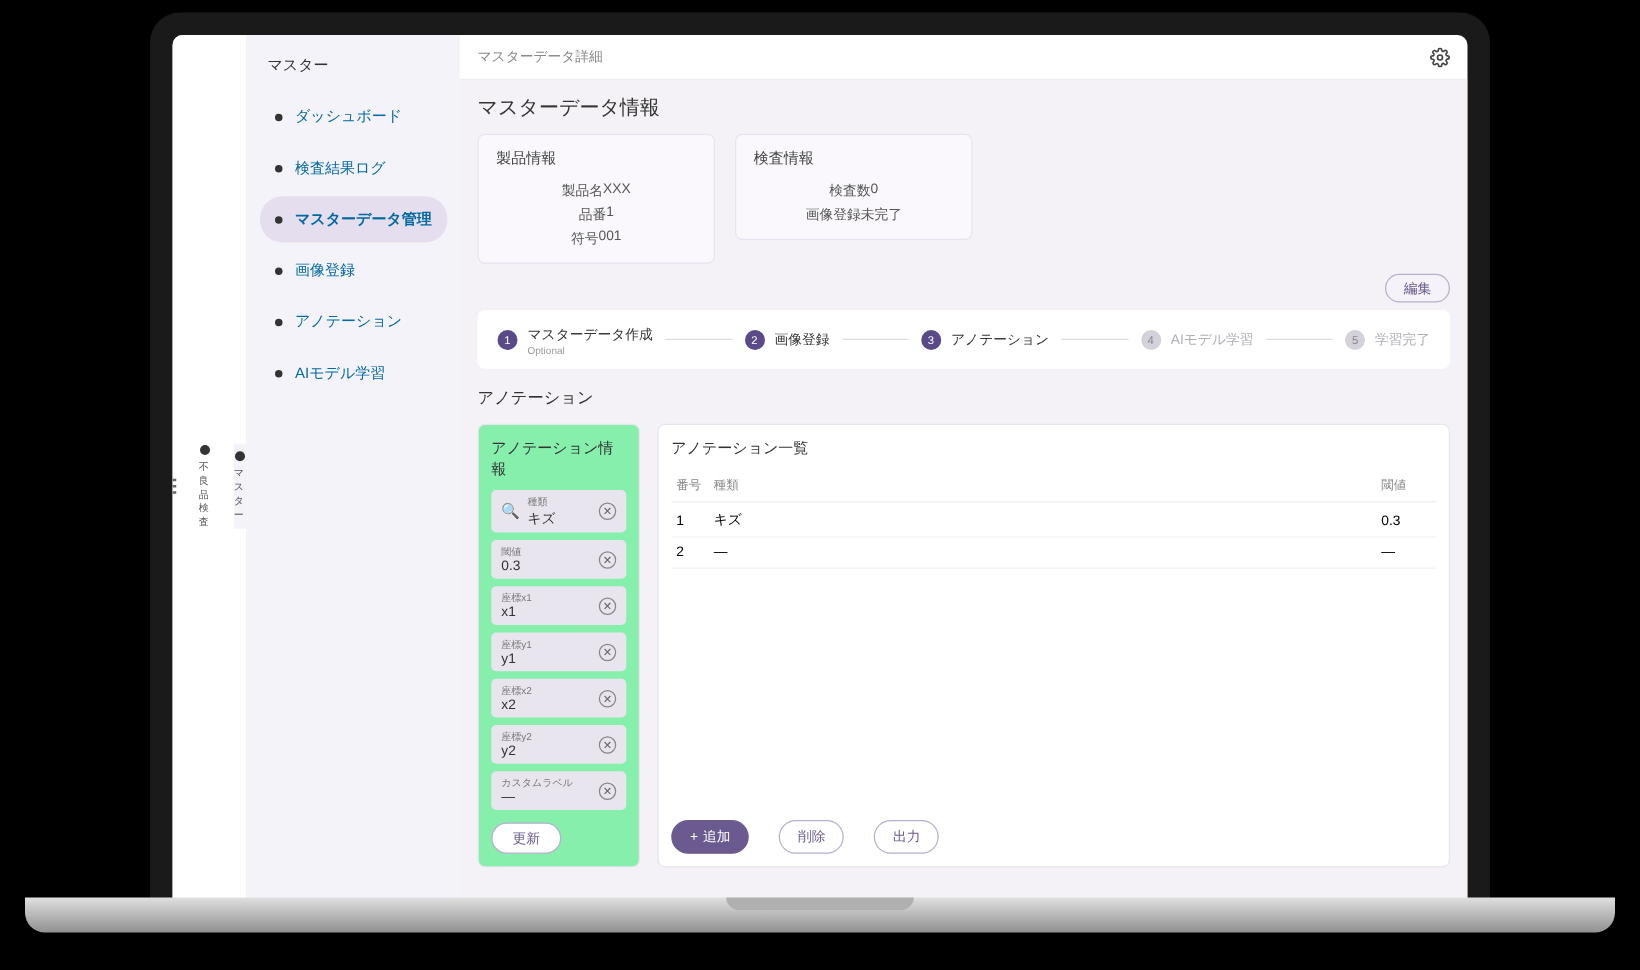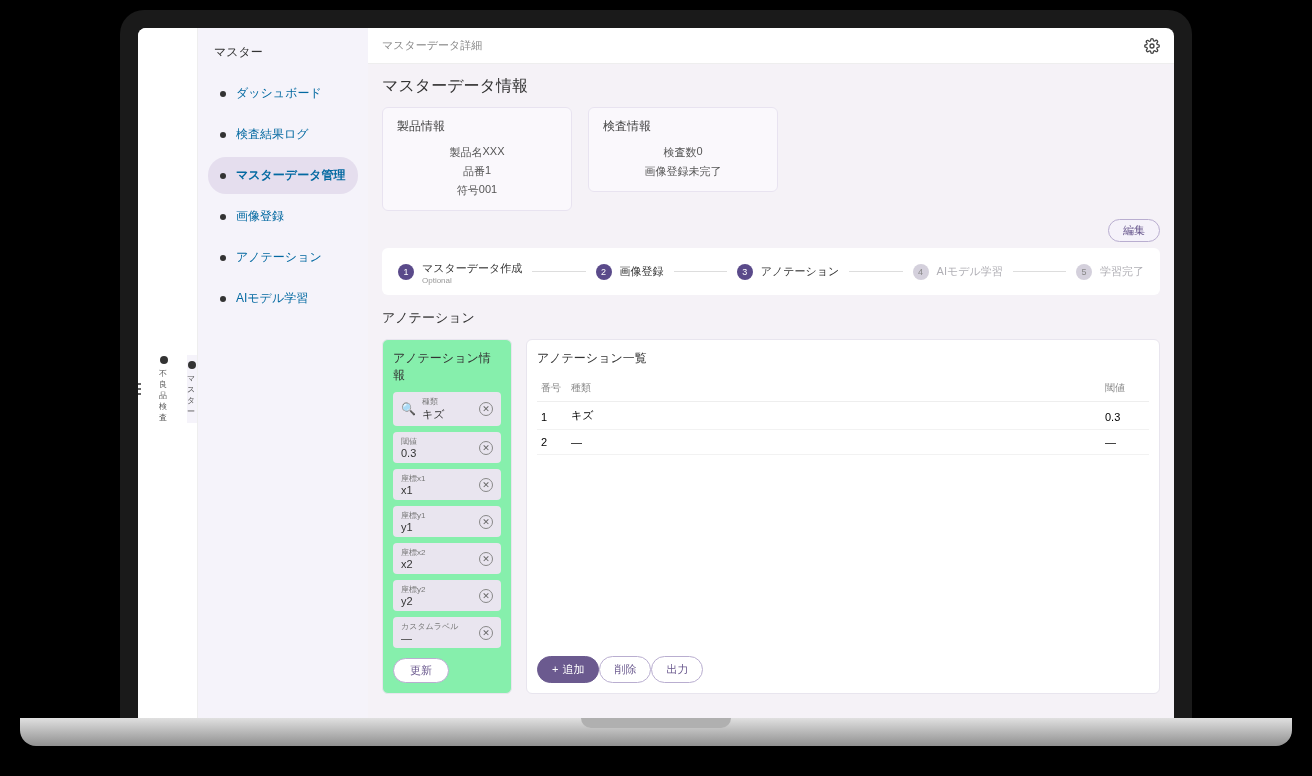--- a/index.html
+++ b/index.html
@@ -217,21 +217,21 @@
   display: flex;
   flex-direction: column;
 }
 .list-table { width: 100%; font-size: 11px; }
 .list-header, .list-row { display: flex; padding: 6px 4px; align-items: flex-end; }
 .list-header { color: #888; font-size: 10px; border-bottom: 1px solid #eee; }
 .list-row { border-bottom: 1px solid #f2f2f2; cursor: pointer; }
 .lc1 { flex: 0 0 30px; }
 .lc2 { flex: 1; }
 .lc3 { flex: 0 0 40px; }
-.list-actions { margin-top: auto; display: flex; gap: 0; padding-top: 10px; }
+.list-actions { margin-top: auto; display: flex; gap: 24px; padding-top: 10px; }
 .btn {
   font-size: 11px;
   padding: 5px 14px;
   border-radius: 14px;
   cursor: pointer;
   border: 1px solid #b9aed0;
   background: #fff;
   color: #6b5a8f;
 }
 .btn.primary { background: #6b5a8f; color: #fff; border-color: #6b5a8f; }

